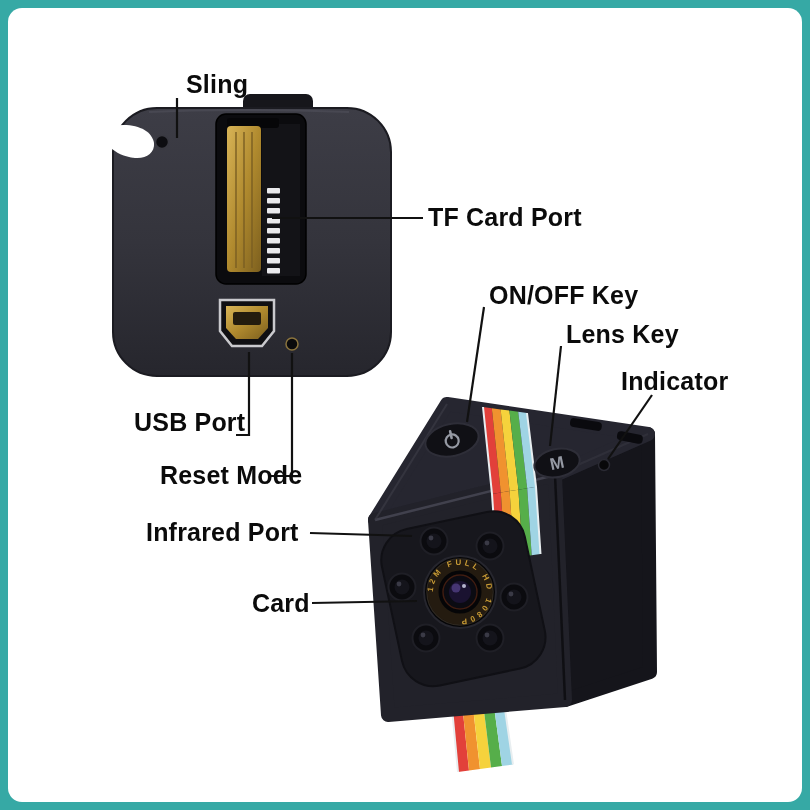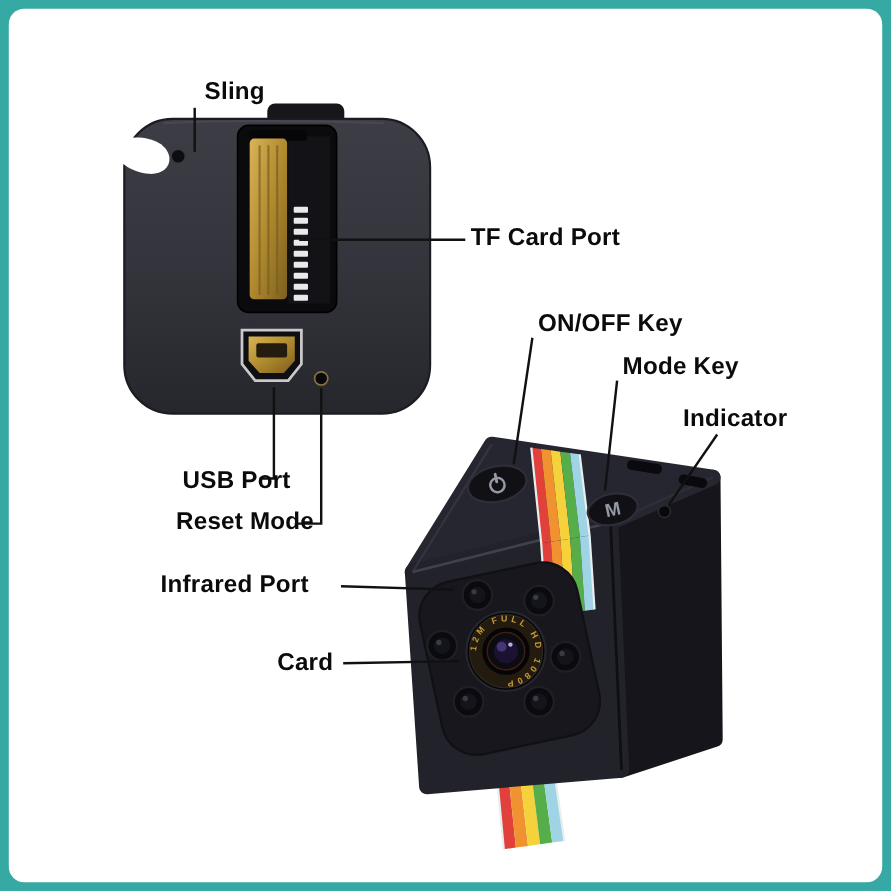--- a/index.html
+++ b/index.html
@@ -1,26 +1,26 @@
 <!DOCTYPE html>
 <html><head>
 <meta charset="utf-8">
 <style>
   html,body{margin:0;padding:0;background:#fff;}
   .canvas{position:relative;width:810px;height:810px;background:#36a9a5;overflow:hidden;}
   .inner{position:absolute;inset:8px;background:#ffffff;border-radius:14px;}
   svg.art{position:absolute;left:0;top:0;width:810px;height:810px;}
   .callout{position:absolute;font-family:"Liberation Sans",sans-serif;font-weight:700;
-           font-size:22px;color:#0b0b0b;letter-spacing:.2px;white-space:nowrap;text-align:right;}
+           font-size:25px;color:#0b0b0b;letter-spacing:.2px;white-space:nowrap;text-align:right;}
   #label-sling{left:186px;top:70px;}
   #label-tf{left:428px;top:203px;}
   #label-onoff{left:489px;top:281px;}
   #label-mode{left:566px;top:320px;}
   #label-indicator{left:621px;top:367px;}
-  #label-usb{left:134px;top:424px;margin-left:32px;}
+  #label-usb{left:134px;top:408px;}
   #label-reset{left:160px;top:461px;}
   #label-ir{left:146px;top:518px;}
   #label-lens{left:252px;top:589px;}
 </style>
 </head>
 <body>
 
 <div class="canvas" style="background: rgb(54, 169, 165);">
   <div class="inner"></div>
 
@@ -191,19 +191,19 @@
       <path d="M312,603 L417,601"></path>
       <path d="M484,307 L467,422"></path>
       <path d="M561,346 L550,446"></path>
       <path d="M652,395 L608,459"></path>
     </g>
   </svg>
 
   <div class="callout" id="label-sling">Sling</div>
   <div class="callout" id="label-tf">TF Card Port</div>
   <div class="callout" id="label-onoff">ON/OFF Key</div>
-  <div class="callout" id="label-mode">Mode Key</div>
+  <div class="callout" id="label-mode">Lens Key</div>
   <div class="callout" id="label-indicator">Indicator</div>
   <div class="callout" id="label-usb">USB Port</div>
   <div class="callout" id="label-reset">Reset Mode</div>
   <div class="callout" id="label-ir">Infrared Port</div>
   <div class="callout" id="label-lens">Card</div>
 </div>
 
 </body></html>

